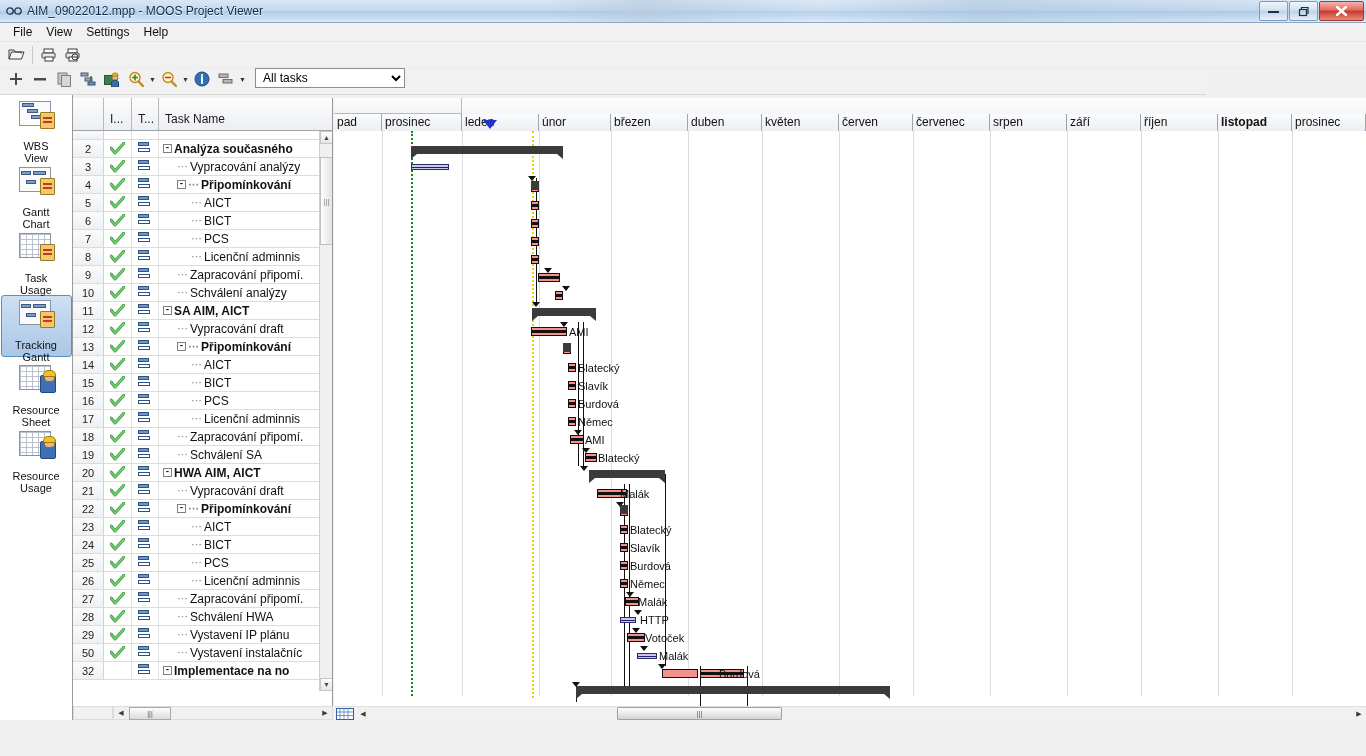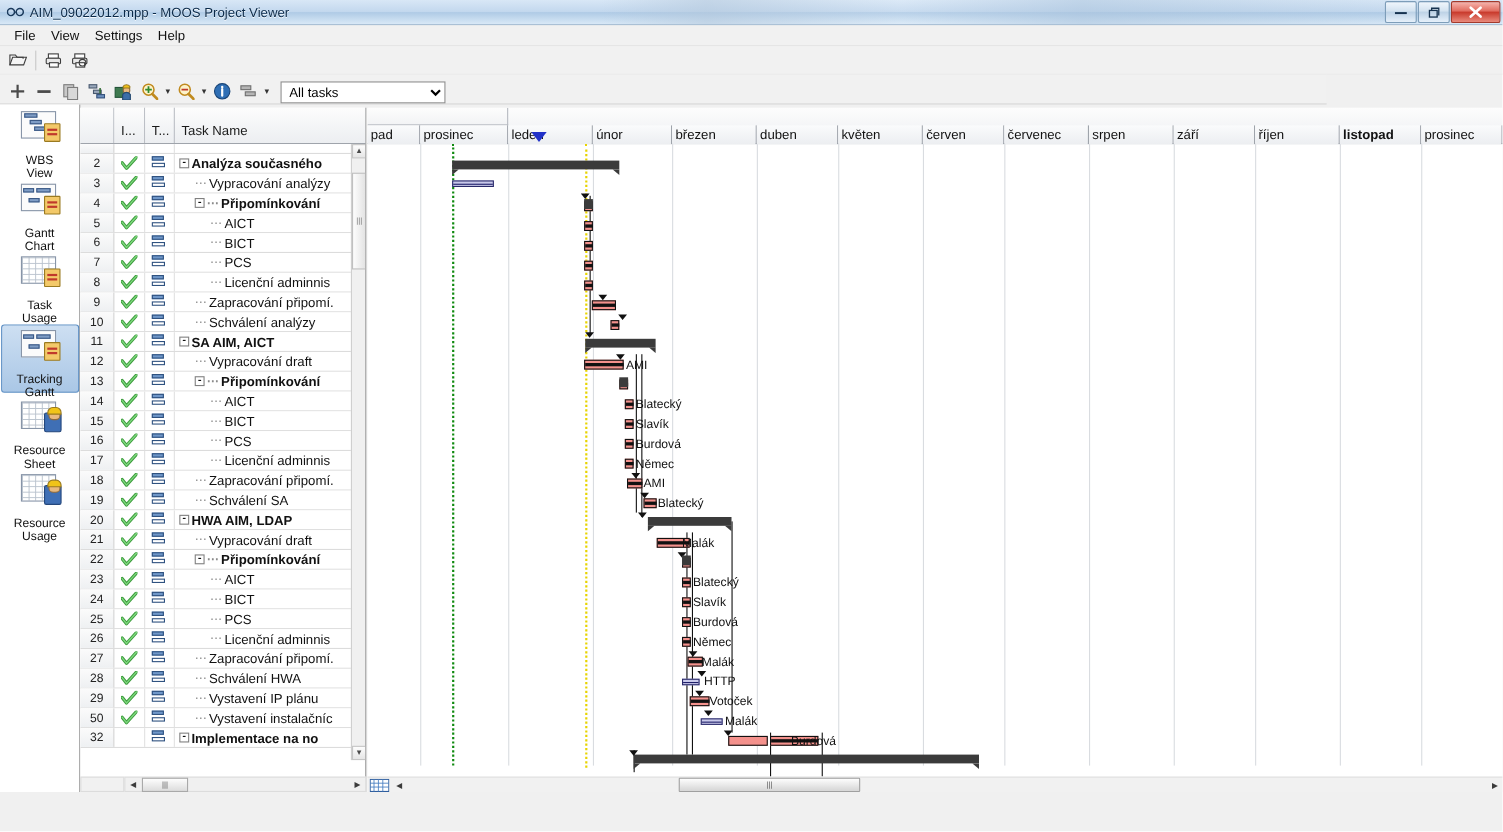--- a/index.html
+++ b/index.html
@@ -66,21 +66,21 @@
     padding:1px 7px; font-size:12px; color:#111; cursor:default;
   }
   
   .toolbar1{
     position:absolute; left:0; top:42px; width:1366px; height:26px;
     background:#f1f1f1; display:flex; align-items:center; padding-left:4px;
     border-bottom:1px solid #ececec;
   }
   .toolbar2{
     position:absolute; left:0; top:68px; width:1206px; height:27px;
-    background:#f1f1f1; display:flex; align-items:flex-end; padding-left:4px;
+    background:#f1f1f1; display:flex; align-items:flex-start; padding-left:4px;
     border-bottom:1px solid #d6d6d6;
   }
   .tb-btn{
     width:22px;height:22px;display:flex;align-items:center;justify-content:center;
     margin:0 1px; font-size:13px; color:#4a4a4a;
   }
   .tb-sep{ width:1px;height:18px;background:#c8c8c8;margin:0 4px; }
   .tb-arrow{ width:9px;height:22px;display:flex;align-items:center;justify-content:center;
     font-size:7px;color:#333; }
   select.filter{
@@ -990,21 +990,21 @@
           </div>
           <div class="cell-type">
             <span class="ttype">
               <span class="b1"></span>
               <span class="b2"></span>
             </span>
           </div>
           <div class="cell-name">
             <span class="tname bold" style="margin-left:4px">
               <span class="expander">-</span>
-              <span>HWA AIM, LDAP</span>
+              <span>HWA AIM, AICT</span>
             </span>
           </div>
         </div>
         <div class="trow">
           <div class="cell-id">21</div>
           <div class="cell-ind">
             <span class="chk">
               <svg width="15" height="13" viewBox="0 0 15 13">
                 <path d="M1 6 L5 11 L14 1" fill="none" stroke="#3f9d3f" stroke-width="3" stroke-linecap="round" stroke-linejoin="round"></path>
                 <path d="M1 6 L5 11 L14 1" fill="none" stroke="#7ed87e" stroke-width="1.2" stroke-linecap="round"></path>

